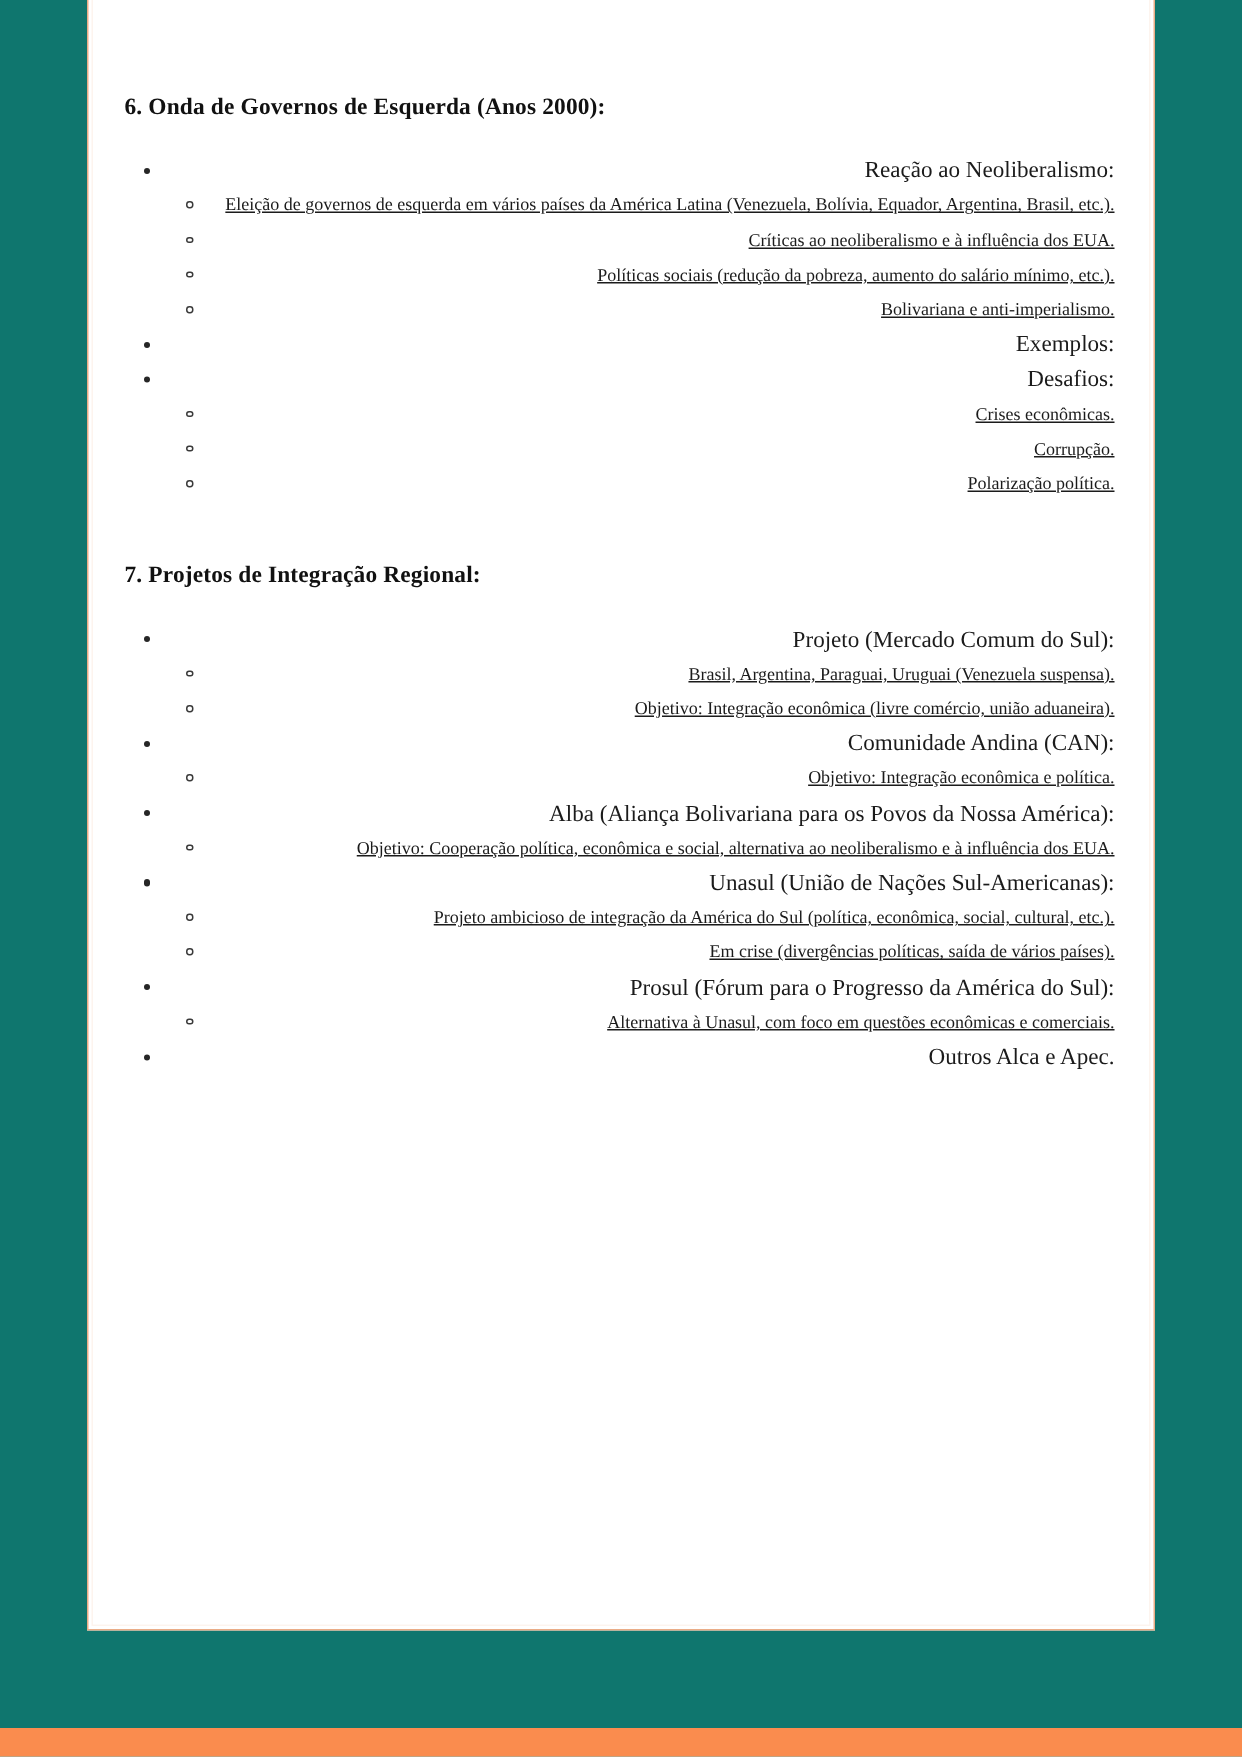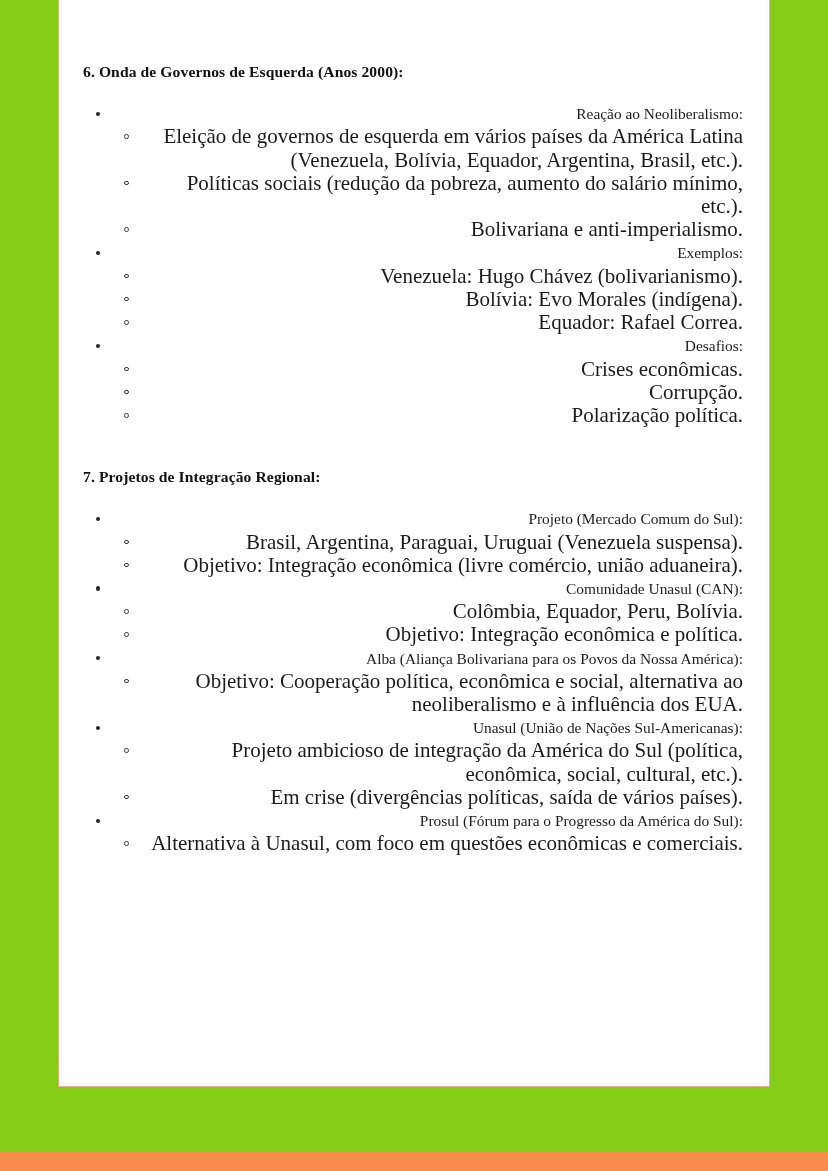--- a/index.html
+++ b/index.html
@@ -18,21 +18,21 @@
     -webkit-font-smoothing: antialiased;
   }
 
   
   .page-sheet {
     position: absolute;
     left: 0;
     top: 0;
     width: 828px;
     height: 1171px;
-    background: #84cc16;
+    background: #0f766e;
   }
   .page-frame {
     position: absolute;
     left: 58px;
     top: -14px;
     width: 712px;
     height: 1101px;
     border: 1.3px solid #eaac86;
     box-sizing: border-box;
     background: #ffffff;
@@ -101,23 +101,24 @@
     background: #262626;
   }
   ul.lvl2 {
     list-style: none;
     margin: 0;
     padding: 0;
   }
   ul.lvl2 > li.item2 {
     position: relative;
     padding-left: 30px;
-    font-size: 21px;
+    font-size: 12px;
     line-height: 23.2px;
     margin: 0;
+    text-decoration: underline;
   }
   ul.lvl2 > li.item2 > .bullet-ring {
     position: absolute;
     left: 14px;
     top: 9px;
     width: 4.6px;
     height: 4.6px;
     border-radius: 50%;
     border: 1.15px solid #3a3a3a;
     box-sizing: border-box;
@@ -147,46 +148,36 @@
       <li class="item1 group">
         <span class="bullet-disc"></span>
         <span class="item-text">Reação ao Neoliberalismo:</span>
         <ul class="lvl2">
           <li class="item2">
             <span class="bullet-ring"></span>
             <span class="item-text">Eleição de governos de esquerda em vários países da América Latina (Venezuela, Bolívia, Equador, Argentina, Brasil, etc.).</span>
           </li>
           <li class="item2">
             <span class="bullet-ring"></span>
+            <span class="item-text">Críticas ao neoliberalismo e à influência dos EUA.</span>
+          </li>
+          <li class="item2">
+            <span class="bullet-ring"></span>
             <span class="item-text">Políticas sociais (redução da pobreza, aumento do salário mínimo, etc.).</span>
           </li>
           <li class="item2">
             <span class="bullet-ring"></span>
             <span class="item-text">Bolivariana e anti-imperialismo.</span>
           </li>
         </ul>
       </li>
 
       <li class="item1 group">
         <span class="bullet-disc"></span>
         <span class="item-text">Exemplos:</span>
-        <ul class="lvl2">
-          <li class="item2">
-            <span class="bullet-ring"></span>
-            <span class="item-text">Venezuela: Hugo Chávez (bolivarianismo).</span>
-          </li>
-          <li class="item2">
-            <span class="bullet-ring"></span>
-            <span class="item-text">Bolívia: Evo Morales (indígena).</span>
-          </li>
-          <li class="item2">
-            <span class="bullet-ring"></span>
-            <span class="item-text">Equador: Rafael Correa.</span>
-          </li>
-        </ul>
       </li>
 
       <li class="item1 group">
         <span class="bullet-disc"></span>
         <span class="item-text">Desafios:</span>
         <ul class="lvl2">
           <li class="item2">
             <span class="bullet-ring"></span>
             <span class="item-text">Crises econômicas.</span>
           </li>
@@ -217,26 +208,22 @@
           </li>
           <li class="item2">
             <span class="bullet-ring"></span>
             <span class="item-text">Objetivo: Integração econômica (livre comércio, união aduaneira).</span>
           </li>
         </ul>
       </li>
 
       <li class="item1 group">
         <span class="bullet-disc"></span>
-        <span class="item-text">Comunidade Unasul (CAN):</span>
-        <ul class="lvl2">
-          <li class="item2">
-            <span class="bullet-ring"></span>
-            <span class="item-text">Colômbia, Equador, Peru, Bolívia.</span>
-          </li>
+        <span class="item-text">Comunidade Andina (CAN):</span>
+        <ul class="lvl2">
           <li class="item2">
             <span class="bullet-ring"></span>
             <span class="item-text">Objetivo: Integração econômica e política.</span>
           </li>
         </ul>
       </li>
 
       <li class="item1 group">
         <span class="bullet-disc"></span>
         <span class="item-text">Alba (Aliança Bolivariana para os Povos da Nossa América):</span>
@@ -267,20 +254,24 @@
         <span class="bullet-disc"></span>
         <span class="item-text">Prosul (Fórum para o Progresso da América do Sul):</span>
         <ul class="lvl2">
           <li class="item2">
             <span class="bullet-ring"></span>
             <span class="item-text">Alternativa à Unasul, com foco em questões econômicas e comerciais.</span>
           </li>
         </ul>
       </li>
 
+      <li class="item1 group">
+        <span class="bullet-disc"></span>
+        <span class="item-text">Outros Alca e Apec.</span>
+      </li>
 
     </ul>
 
   </div>
 
   <div class="footer-bar"></div>
 
 </div>
 
 </body></html>

